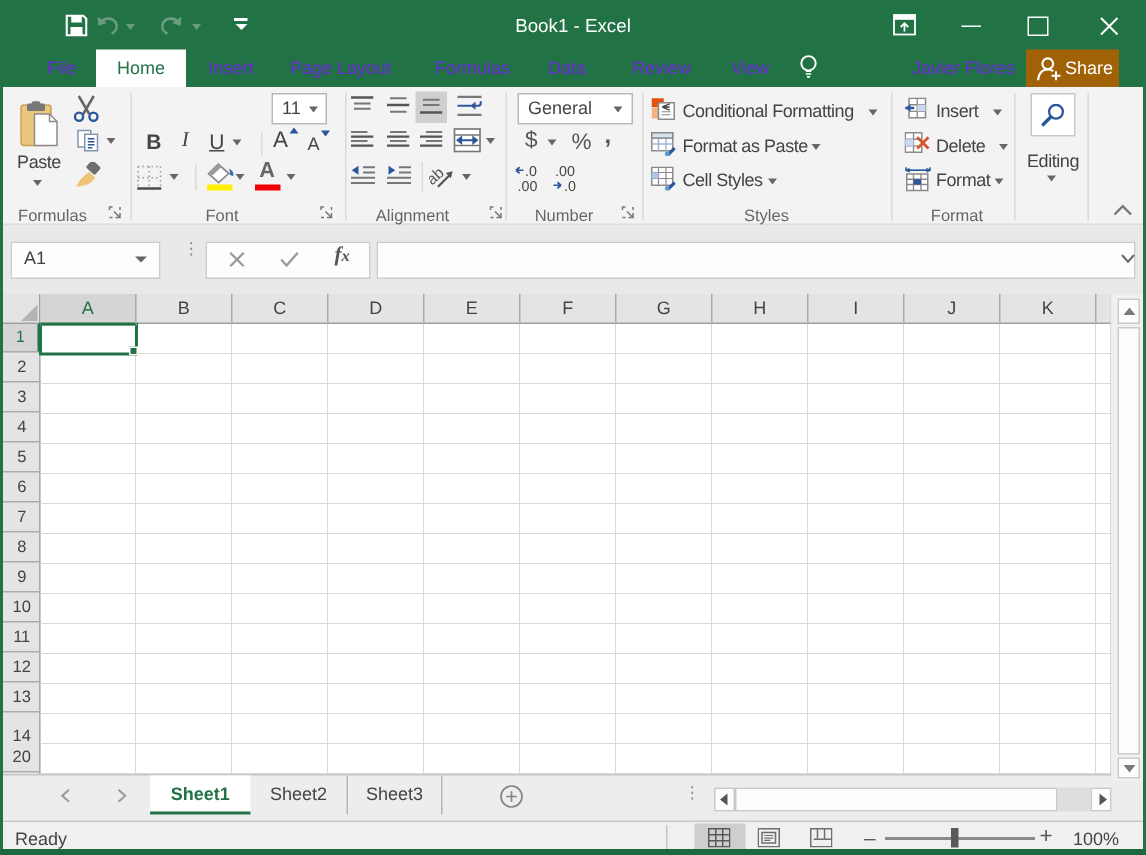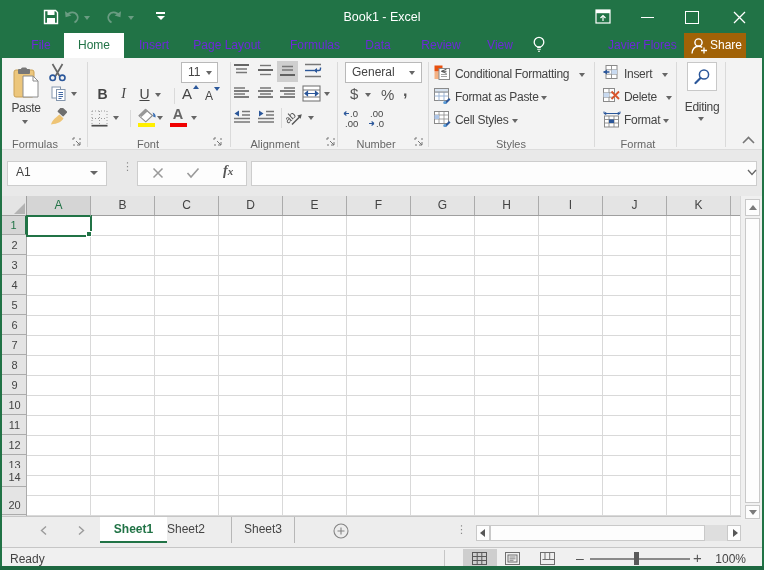--- a/index.html
+++ b/index.html
@@ -367,21 +367,21 @@
     <div class="rh" style="top:60px;">4</div>
     <div class="rh" style="top:80px;">5</div>
     <div class="rh" style="top:100px;">6</div>
     <div class="rh" style="top:120px;">7</div>
     <div class="rh" style="top:140px;">8</div>
     <div class="rh" style="top:160px;">9</div>
     <div class="rh" style="top:180px;">10</div>
     <div class="rh" style="top:200px;">11</div>
     <div class="rh" style="top:220px;">12</div>
     <div class="rh" style="top:240px;">13</div>
-    <div class="rh" style="top:252px;">14</div>
+    <div class="rh" style="top:266px;">14</div>
     <div class="rh" style="top:280px;">20</div>
     <div class="abs" style="left:26px;top:0;width:1px;height:300px;background:#ababab;"></div>
   </div>
   <div id="cells"></div>
   <div class="abs" style="left:740px;top:0;width:1px;height:320px;background:#d9d9d9;"></div>
   <div class="abs" style="left:26px;top:19px;width:66px;height:22px;border:2px solid #217346;background:#fff;"></div>
   <div class="abs" style="left:86px;top:35px;width:6px;height:6px;background:#217346;border:1.5px solid #fff;"></div>
 </div>
 <div id="vscroll">
   <div class="abs" style="left:4px;top:3px;width:15px;height:17px;background:#fdfdfd;border:1px solid #c9c9c9;"></div>
@@ -395,21 +395,21 @@
     </svg>
 </div>
 <div id="tabbar">
   <svg class="abs" style="left:40px;top:9px;" width="8" height="9" viewBox="0 0 8 9">
       <path d="M6 0.5 L1.5 4.5 L6 8.5" fill="none" stroke="#9b9b9b" stroke-width="1.4"></path>
     </svg>
   <svg class="abs" style="left:77px;top:9px;" width="8" height="9" viewBox="0 0 8 9">
       <path d="M2 0.5 L6.5 4.5 L2 8.5" fill="none" stroke="#9b9b9b" stroke-width="1.4"></path>
     </svg>
   <div class="abs" style="left:100px;top:0;width:67px;height:26px;background:#fff;border-bottom:2px solid #217346;color:#217346;font-weight:bold;font-size:12px;text-align:center;line-height:25px;">Sheet1</div>
-  <div class="abs" style="left:167px;top:0;width:64px;height:26px;color:#444;font-size:12px;line-height:25px;">Sheet2</div>
+  <div class="abs" style="left:167px;top:0;width:64px;height:26px;color:#444;font-size:12px;text-align:center;line-height:25px;">Sheet2</div>
   <div class="abs" style="left:231px;top:0;width:64px;height:26px;color:#444;font-size:12px;text-align:center;line-height:25px;border-left:1px solid #b7b7b7;border-right:1px solid #b7b7b7;">Sheet3</div>
   <svg class="abs" style="left:333px;top:6px;" width="16" height="16" viewBox="0 0 16 16">
     <circle cx="8" cy="8" r="7" fill="none" stroke="#848484" stroke-width="1.1"></circle>
     <path d="M8 4.5 v7 M4.5 8 h7" stroke="#848484" stroke-width="1.1"></path>
   </svg>
   <div class="abs" style="left:456px;top:10px;color:#8a8a8a;font-size:11px;line-height:5.5px;">⋮</div>
   <div class="abs" style="left:476px;top:8px;width:14px;height:16px;background:#fdfdfd;border:1px solid #c9c9c9;"></div>
   <svg class="abs" style="left:480px;top:12px;" width="6" height="8" viewBox="0 0 6 8">
       <path d="M5 0 L0 4 L5 8 Z" fill="#565656"></path>
     </svg>

